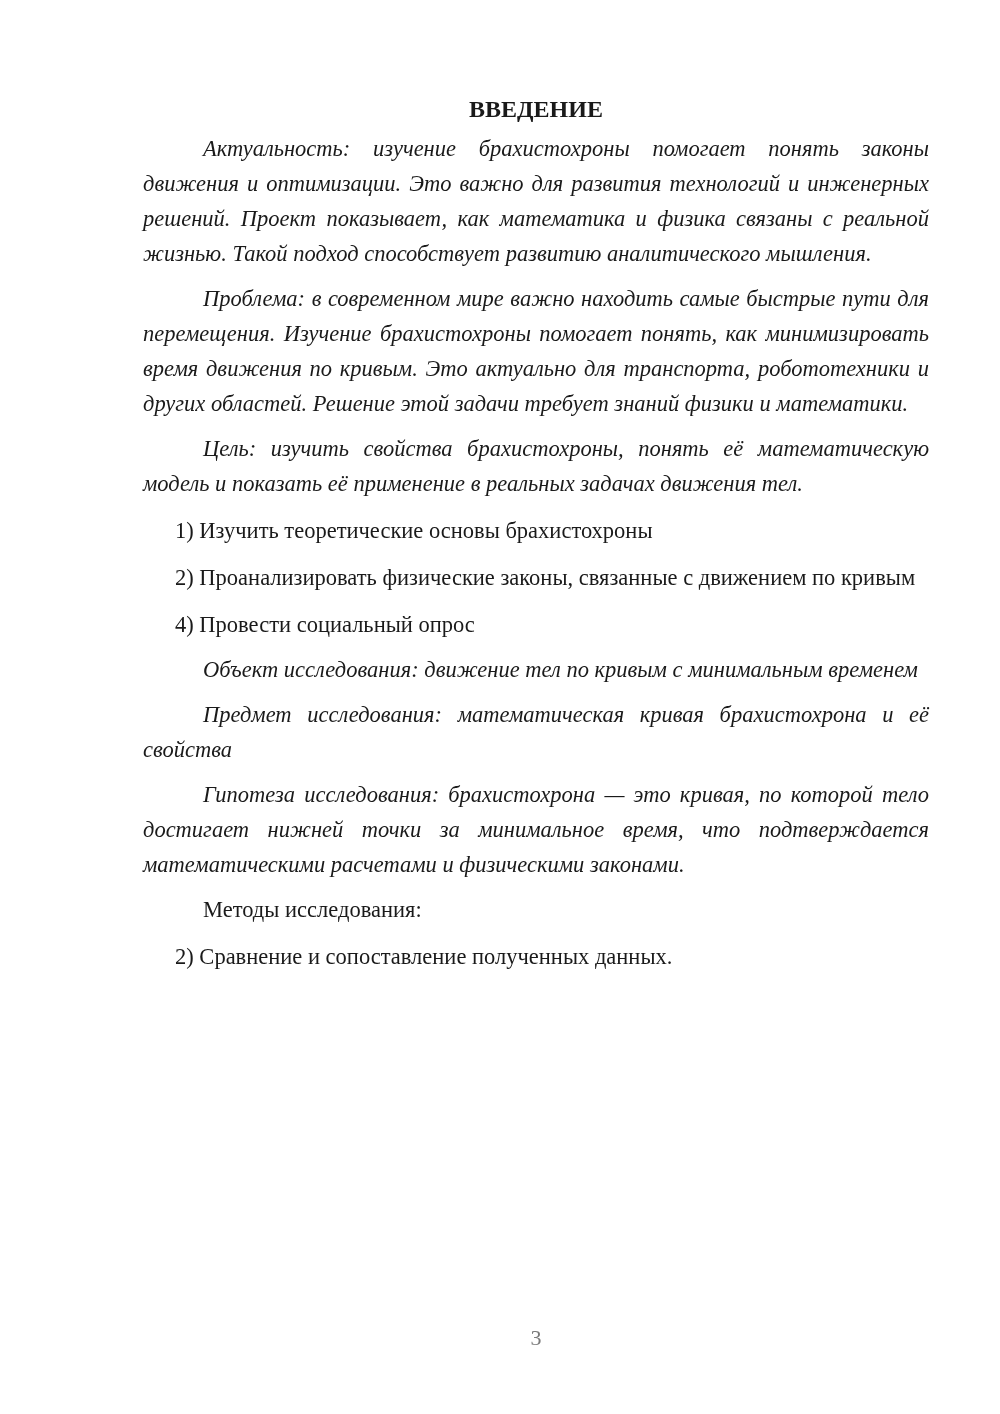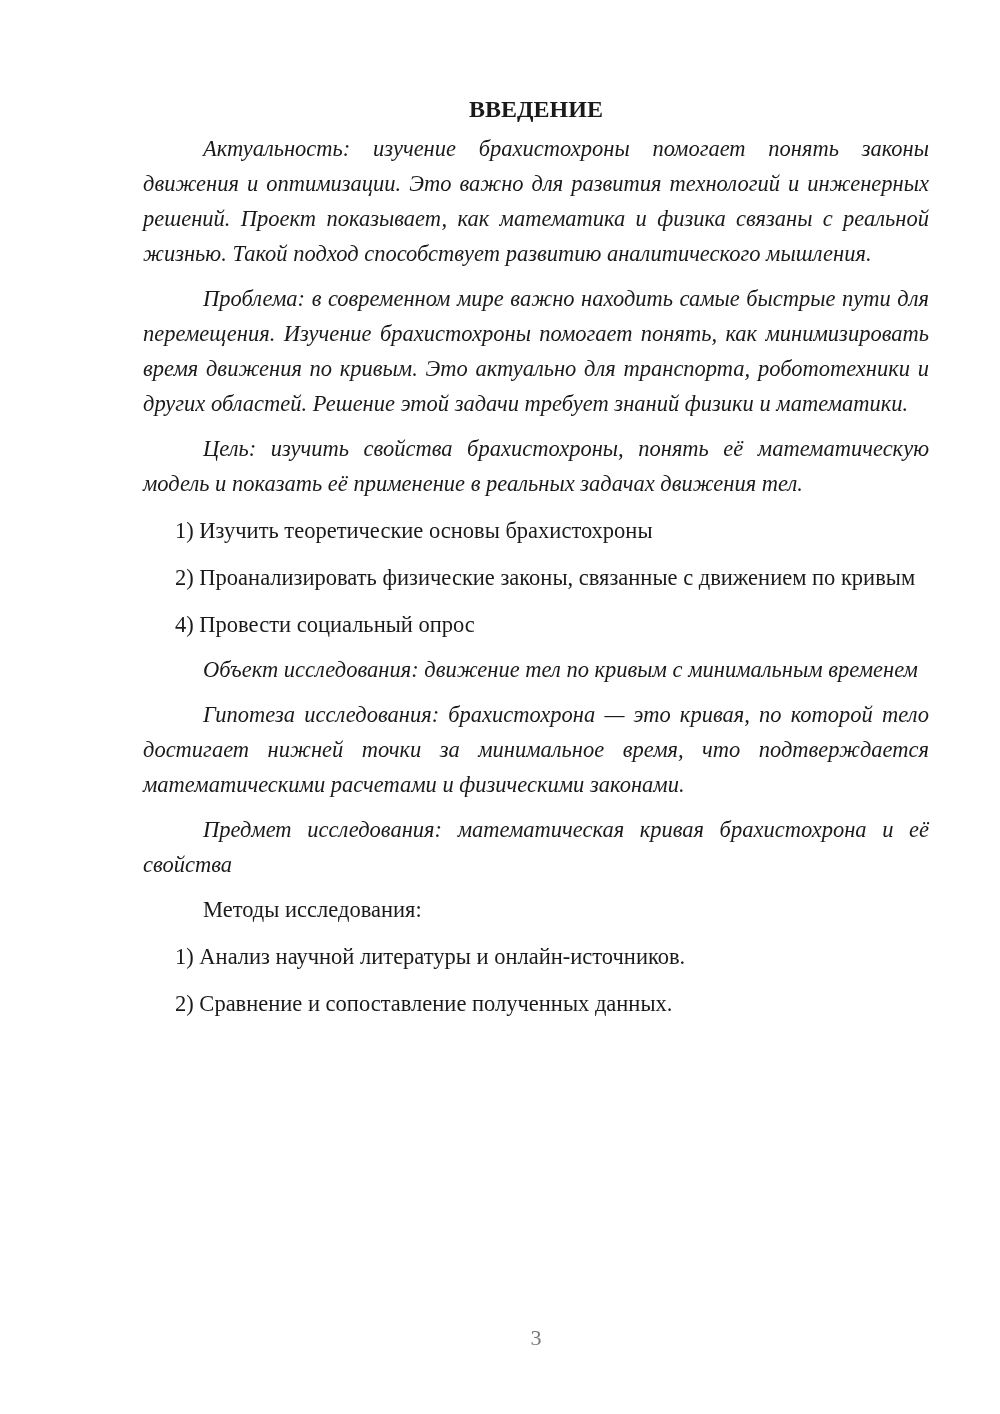--- a/index.html
+++ b/index.html
@@ -24,20 +24,19 @@
 
 <div class="page">
   <p class="title">ВВЕДЕНИЕ</p>
   <p class="para">Актуальность: изучение брахистохроны помогает понять законы движения и оптимизации. Это важно для развития технологий и инженерных решений. Проект показывает, как математика и физика связаны с реальной жизнью. Такой подход способствует развитию аналитического мышления.</p>
   <p class="para">Проблема: в современном мире важно находить самые быстрые пути для перемещения. Изучение брахистохроны помогает понять, как минимизировать время движения по кривым. Это актуально для транспорта, робототехники и других областей. Решение этой задачи требует знаний физики и математики.</p>
   <p class="para">Цель: изучить свойства брахистохроны, понять её математическую модель и показать её применение в реальных задачах движения тел.</p>
   <p class="list-item">1) Изучить теоретические основы брахистохроны</p>
   <p class="list-item">2) Проанализировать физические законы, связанные с движением по кривым</p>
   <p class="list-item">4) Провести социальный опрос</p>
   <p class="para">Объект исследования: движение тел по кривым с минимальным временем</p>
+  <p class="para">Предмет исследования: математическая кривая брахистохрона и её свойства</p>
   <p class="para">Гипотеза исследования: брахистохрона — это кривая, по которой тело достигает нижней точки за минимальное время, что подтверждается математическими расчетами и физическими законами.</p>
-  <p class="para">Предмет исследования: математическая кривая брахистохрона и её свойства</p>
   <p class="label">Методы исследования:</p>
-  <p class="list-item">1) Анализ научной литературы и онлайн-источников.</p>
   <p class="list-item">2) Сравнение и сопоставление полученных данных.</p>
 </div>
 
 <div class="page-number">3</div>
 
 </body></html>

